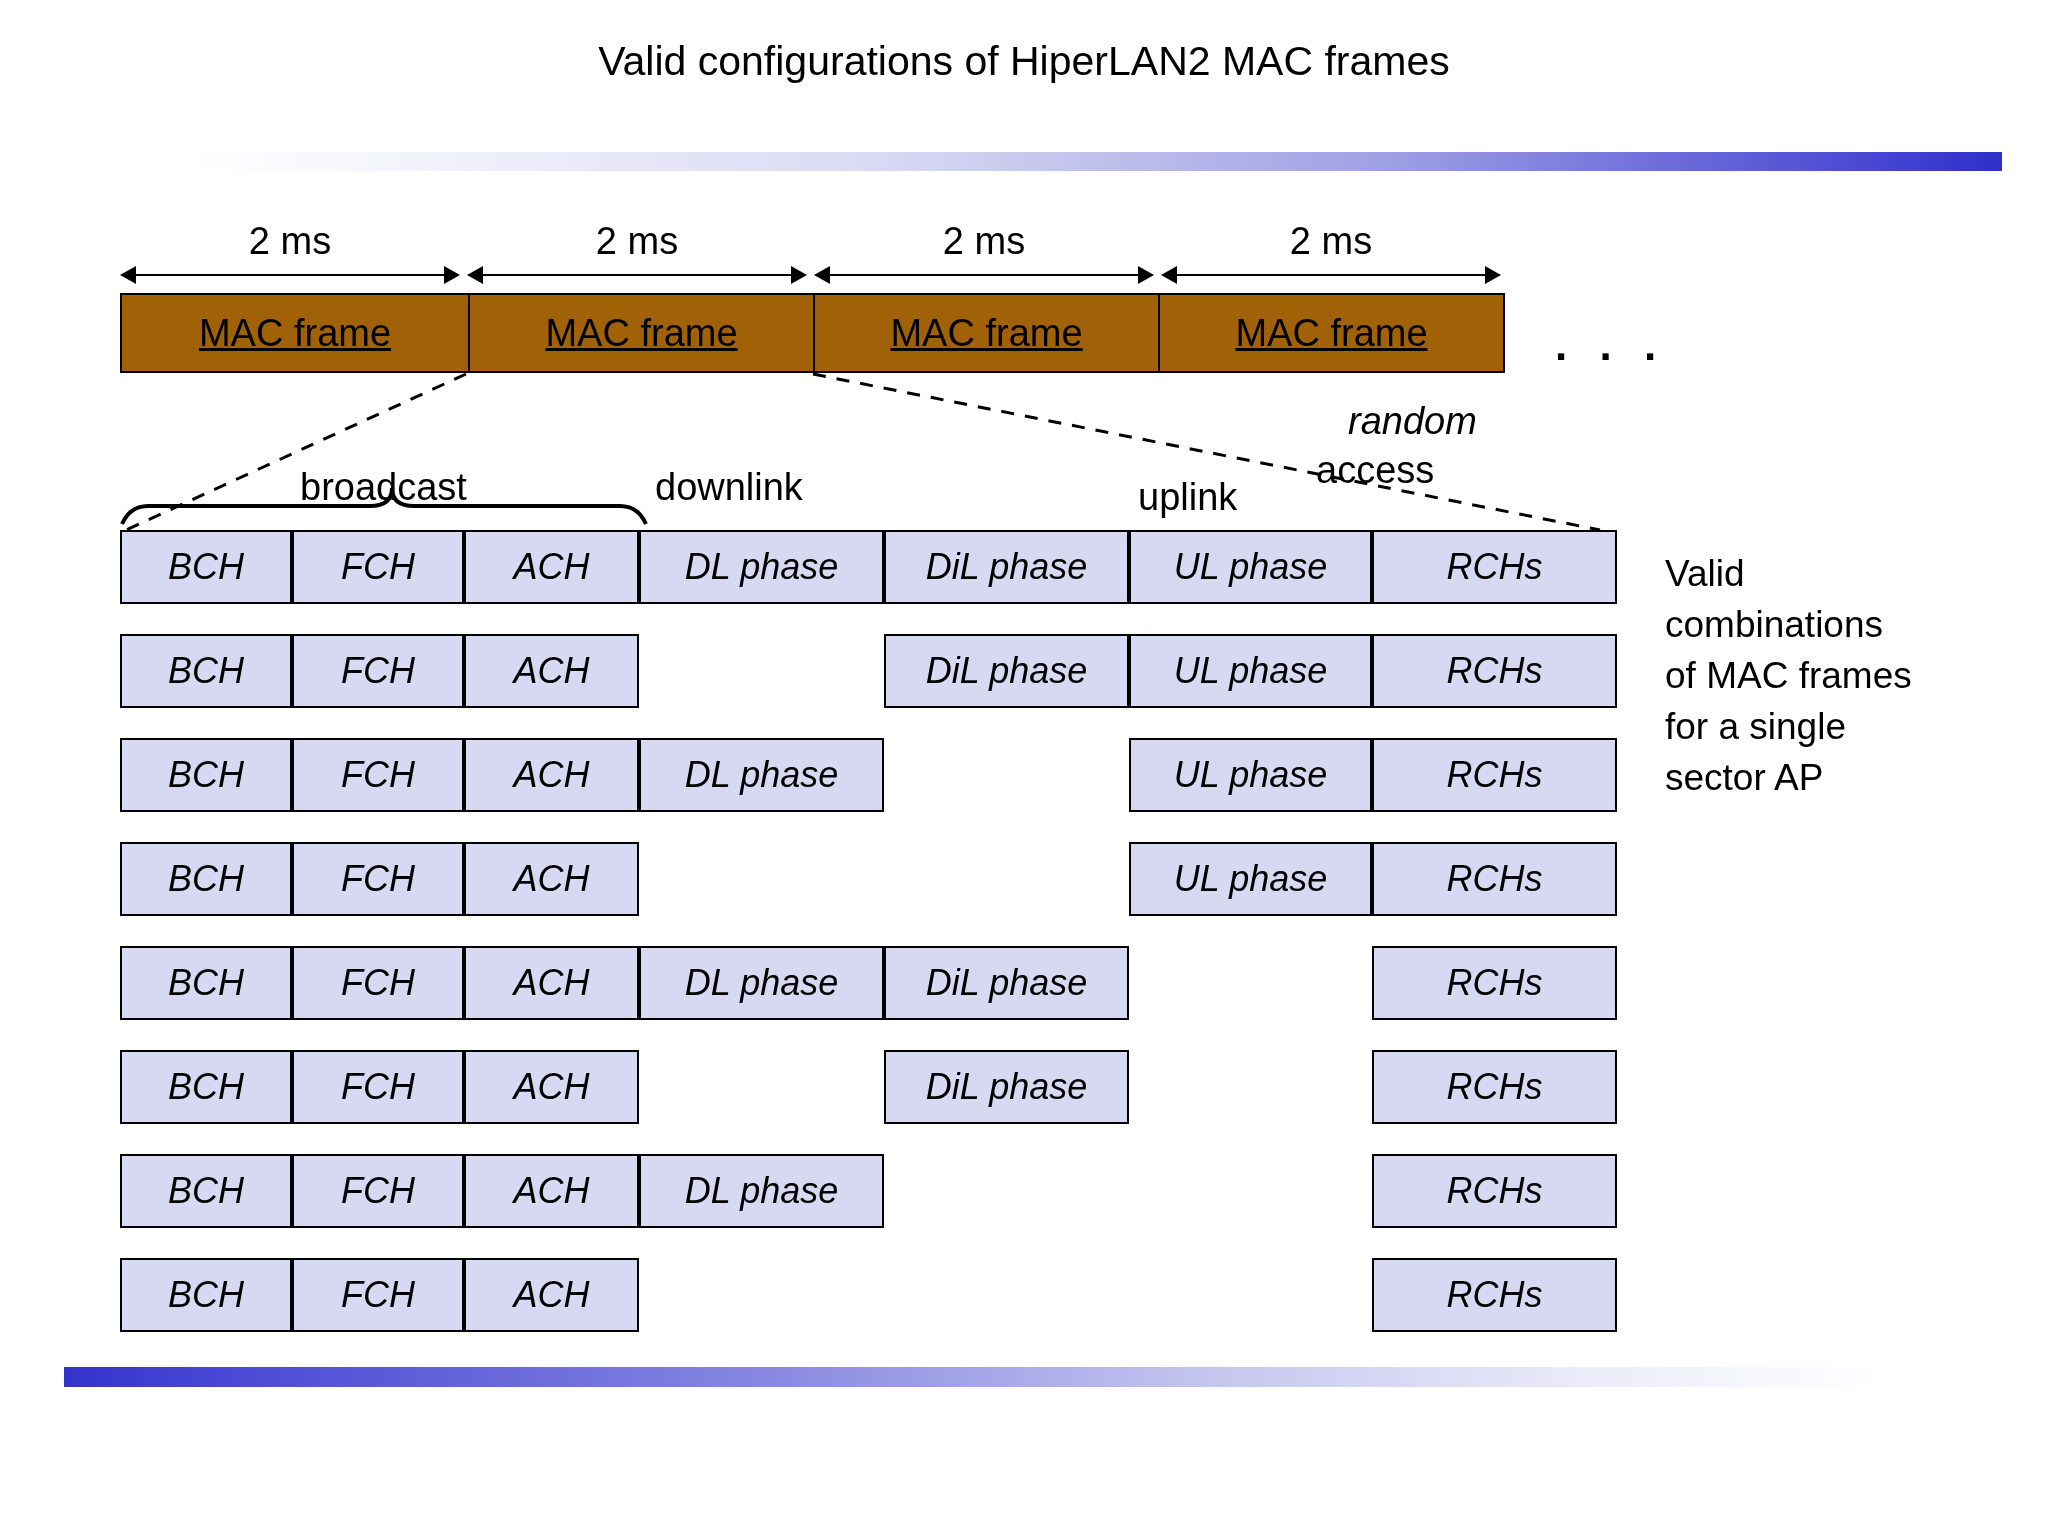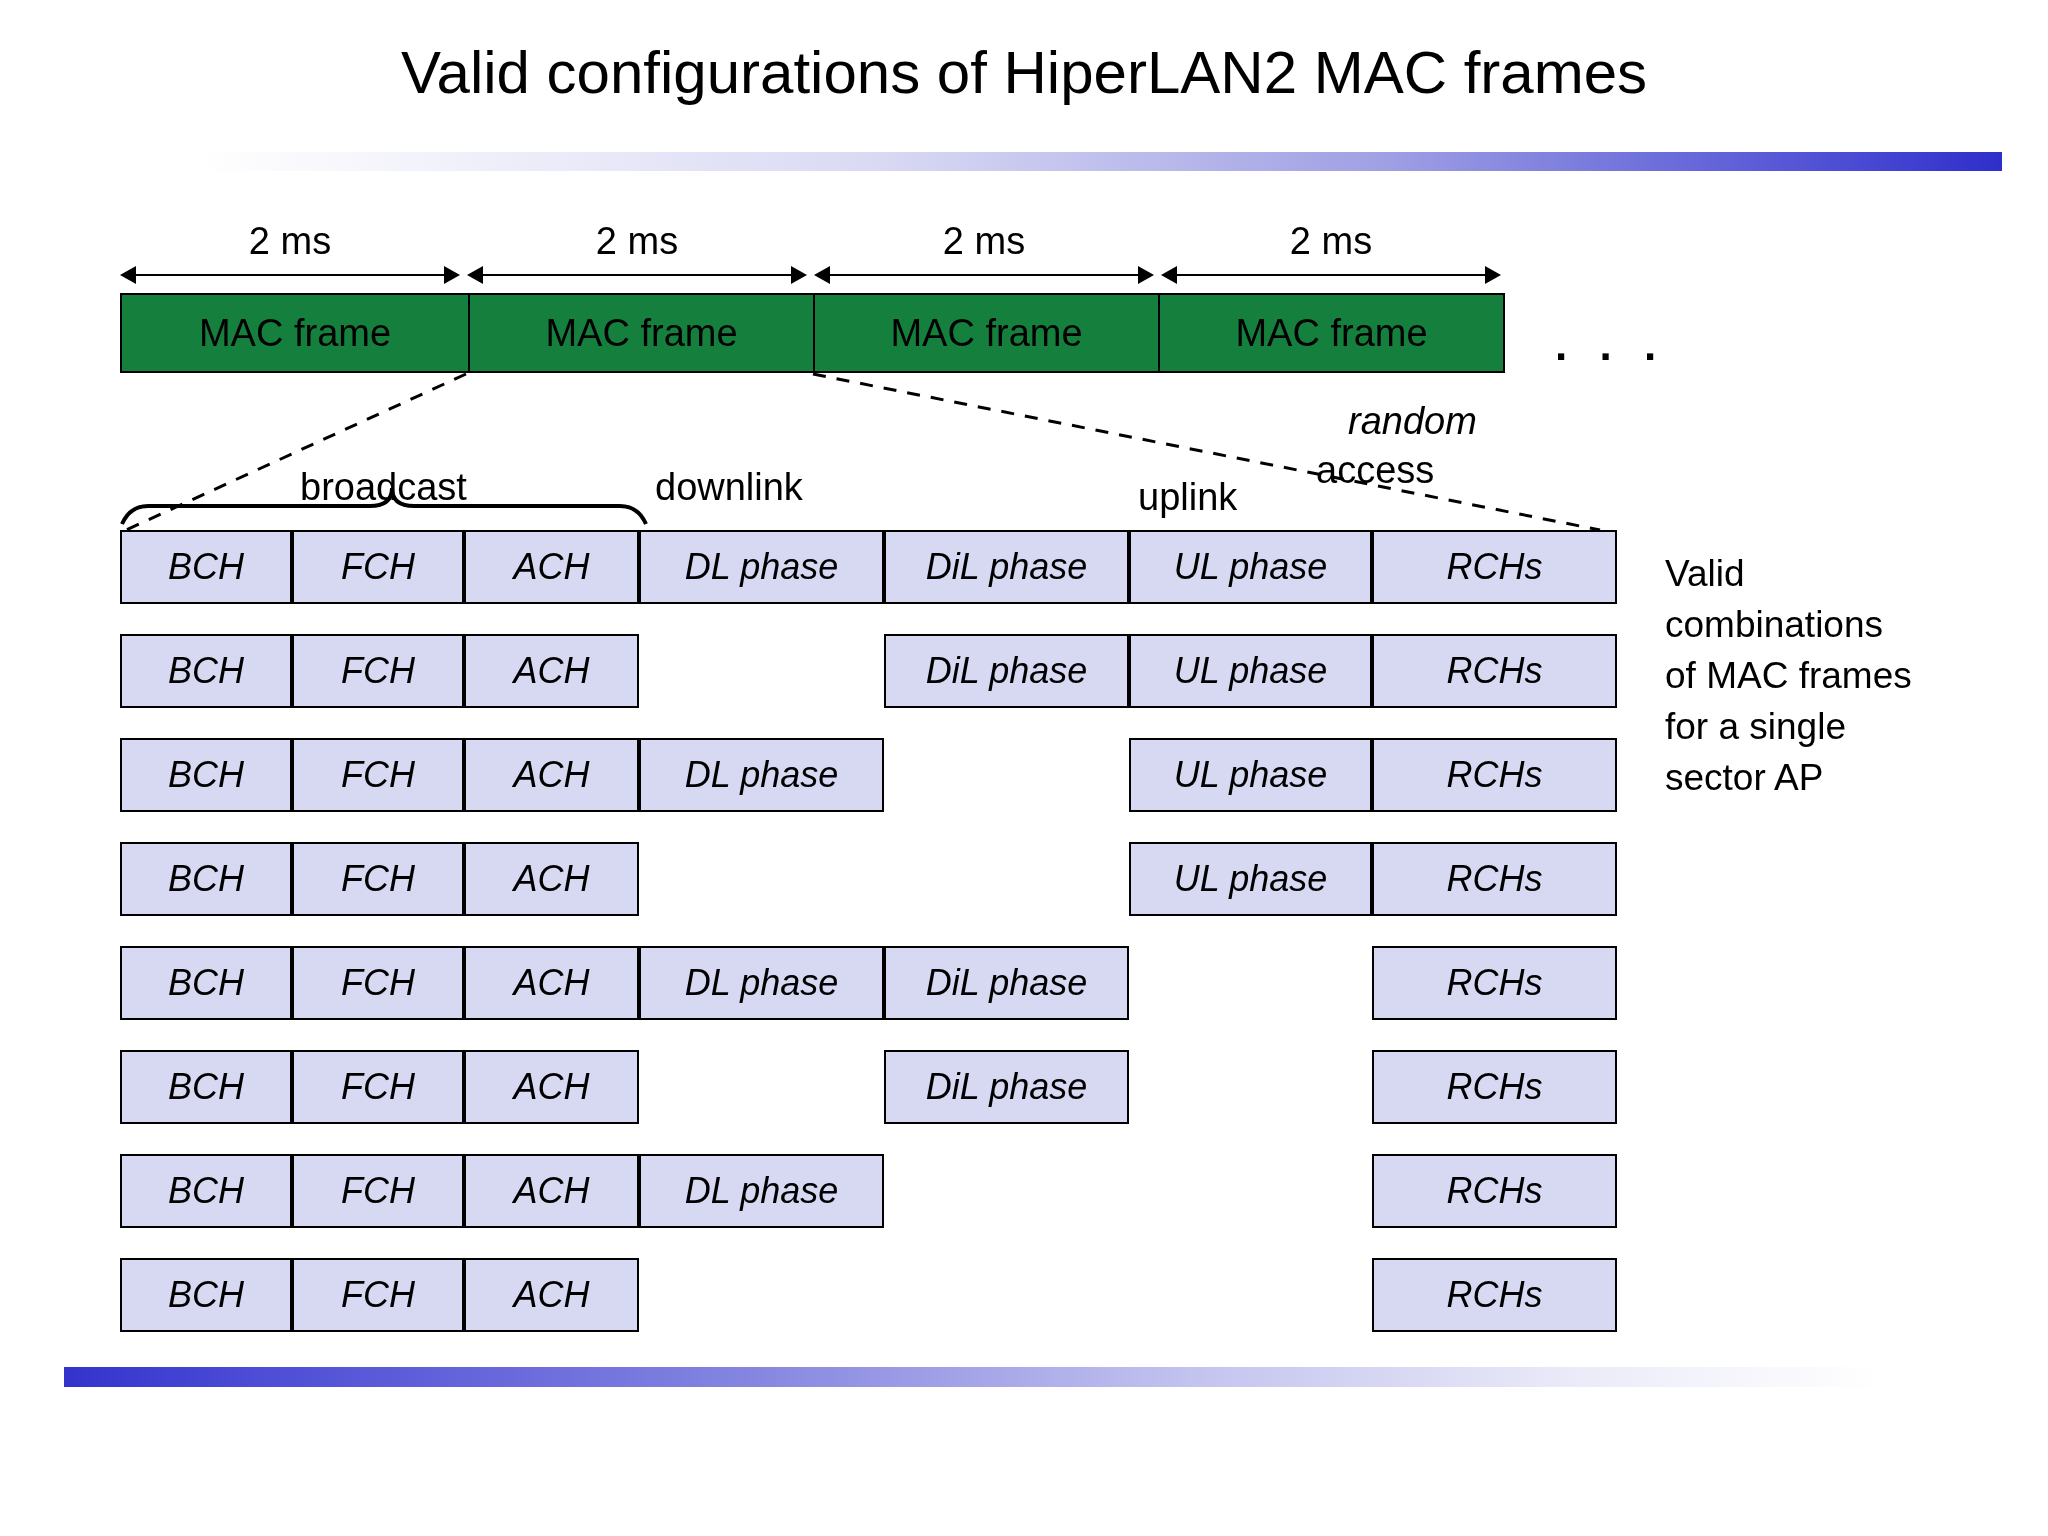--- a/index.html
+++ b/index.html
@@ -5,21 +5,21 @@
   html,body{margin:0;padding:0;}
   body{
     width:2048px;height:1536px;background:#ffffff;overflow:hidden;
     font-family:"Liberation Sans",sans-serif;color:#000000;
   }
   #stage{position:relative;width:2048px;height:1536px;}
 
   
   #title{
     position:absolute;left:0;top:38px;width:2048px;text-align:center;
-    font-size:60px;font-weight:400;letter-spacing:0px;color:#000;
+    font-size:41px;font-weight:400;letter-spacing:0px;color:#000;
     white-space:nowrap;
   }
 
   
   #rule-top{
     position:absolute;left:196px;top:152px;width:1806px;height:19px;
     background:linear-gradient(to right,#ffffff 0%,#f3f3fb 12%,#d9d9f4 38%,#9f9fe4 66%,#4a4ad4 92%,#2e2ecb 100%);
   }
   #rule-bottom{
     position:absolute;left:64px;top:1367px;width:1818px;height:20px;
@@ -31,23 +31,23 @@
     position:absolute;font-size:38px;line-height:38px;text-align:center;white-space:nowrap;
   }
   .arrowline{position:absolute;height:2px;background:#000;}
   .arrowhead{position:absolute;width:0;height:0;border-top:9px solid transparent;border-bottom:9px solid transparent;}
   .arrowhead.left{border-right:16px solid #000;}
   .arrowhead.right{border-left:16px solid #000;}
 
   
   .macrow{position:absolute;left:120px;top:293px;height:80px;display:flex;}
   .macbox{
-    background:#15803d;border:2px solid #000;box-sizing:border-box;
+    background:#a16207;border:2px solid #000;box-sizing:border-box;
     display:flex;align-items:center;justify-content:center;
-    font-size:38px;white-space:nowrap;margin-left:-2px;
+    font-size:38px;white-space:nowrap;margin-left:-2px;text-decoration:underline;
   }
   .macrow .macbox:first-child{margin-left:0;}
   #ellipsis{
     position:absolute;left:1555px;top:320px;font-size:44px;letter-spacing:10px;
     font-weight:700;
   }
 
   
   .phase-label{position:absolute;font-size:38px;white-space:nowrap;line-height:44px;}
 

